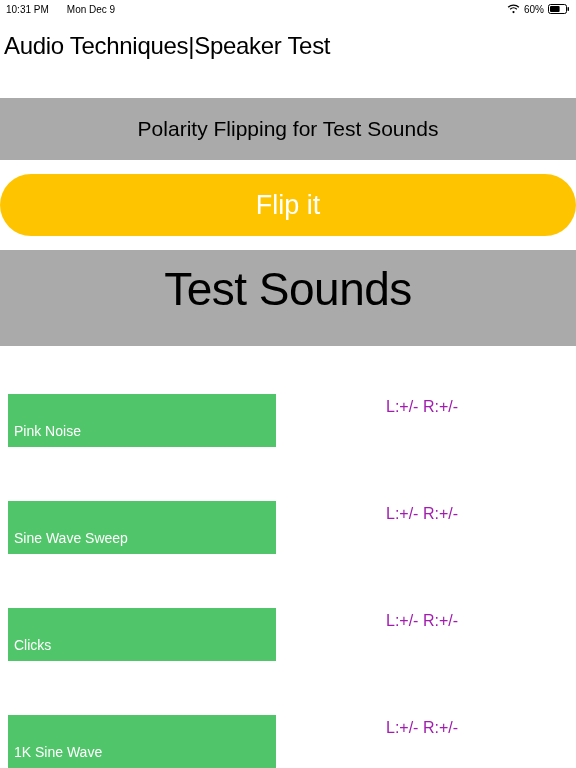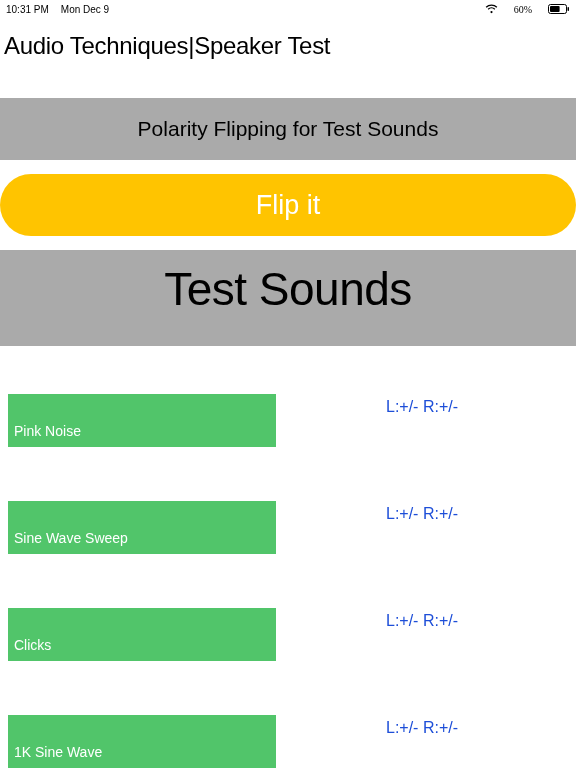--- a/index.html
+++ b/index.html
@@ -13,22 +13,22 @@
     }
     .status-bar {
       height: 18px;
       display: flex;
       align-items: center;
       justify-content: space-between;
       padding: 0 6px;
       font-size: 10px;
       font-weight: 500;
     }
-    .status-left { display: flex; gap: 12px; align-items: center; }
-    .status-right { display: flex; gap: 16px; align-items: center; font-family: Liberation Serif, serif; }
+    .status-left { display: flex; gap: 18px; align-items: center; }
+    .status-right { display: flex; gap: 4px; align-items: center; }
     .page-title {
       font-size: 24px;
       font-weight: 400;
       padding: 14px 4px 8px 4px;
       letter-spacing: -0.3px;
     }
     .gray-banner {
       background: #aaaaaa;
       text-align: center;
       color: #000;
@@ -79,21 +79,21 @@
       display: flex;
       align-items: flex-end;
       padding: 0 0 8px 6px;
       cursor: pointer;
       margin-top: 28px;
     }
     .sound-status {
       flex: 1;
       text-align: center;
       font-size: 16px;
-      color: #1d4ed8;
+      color: #a21caf;
       font-weight: 400;
     }
     .wifi-icon svg, .battery-icon svg { display: block; }
   </style>
 </head>
 <body>
 
 <div class="status-bar">
   <div class="status-left">
     <span>10:31 PM</span>

